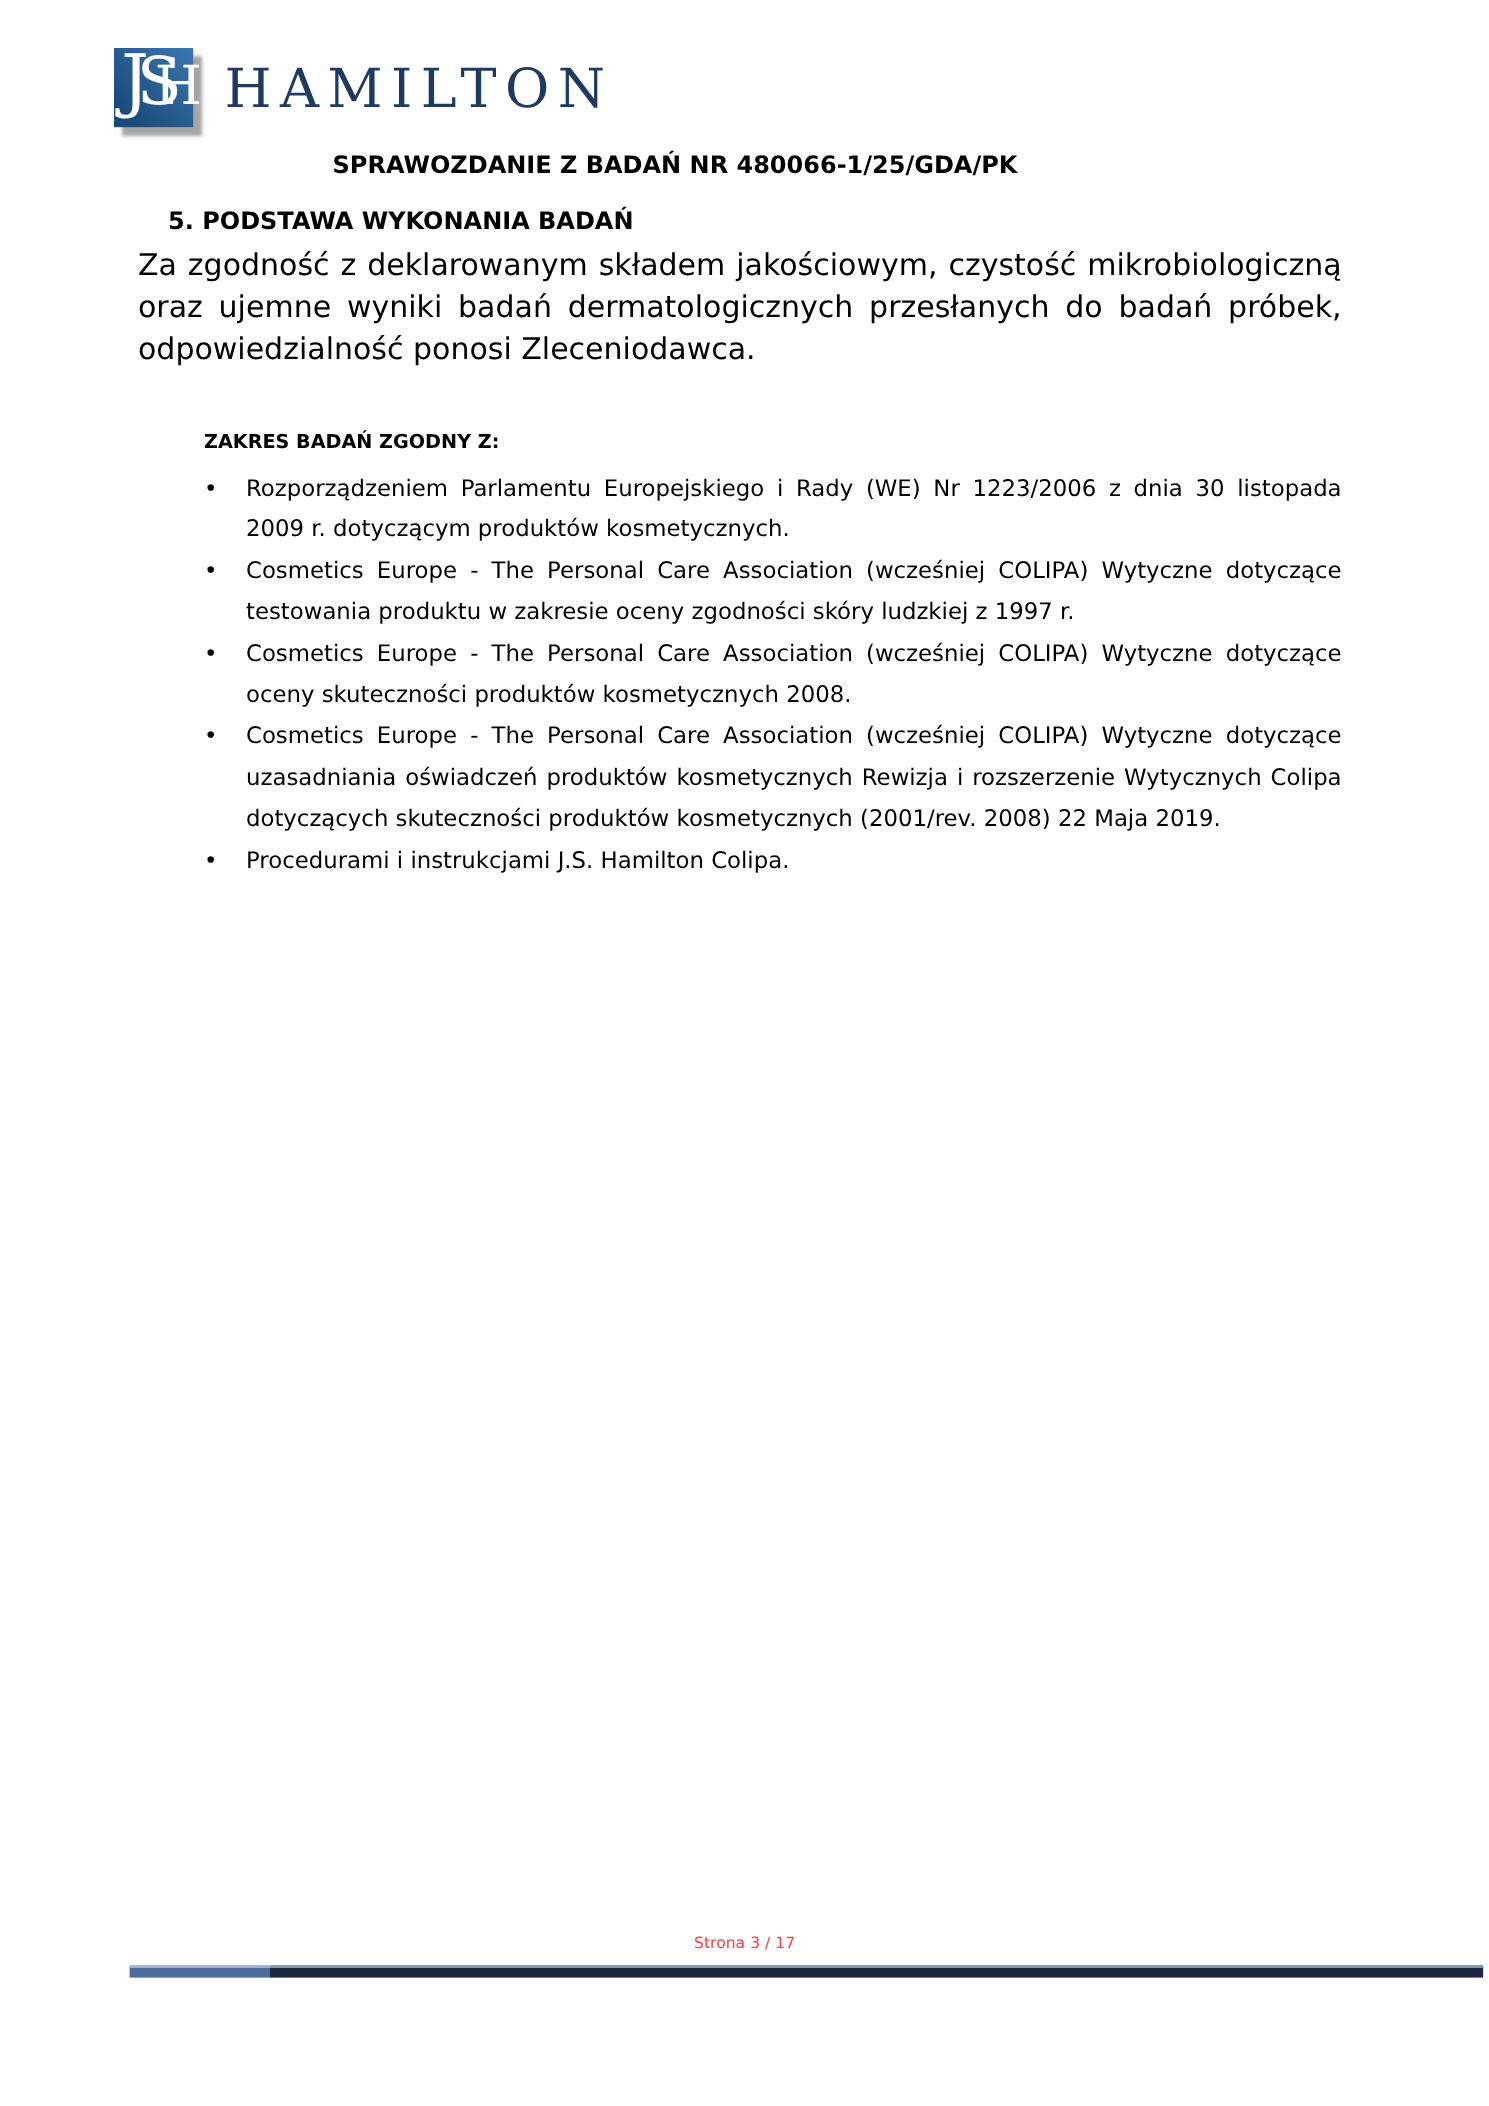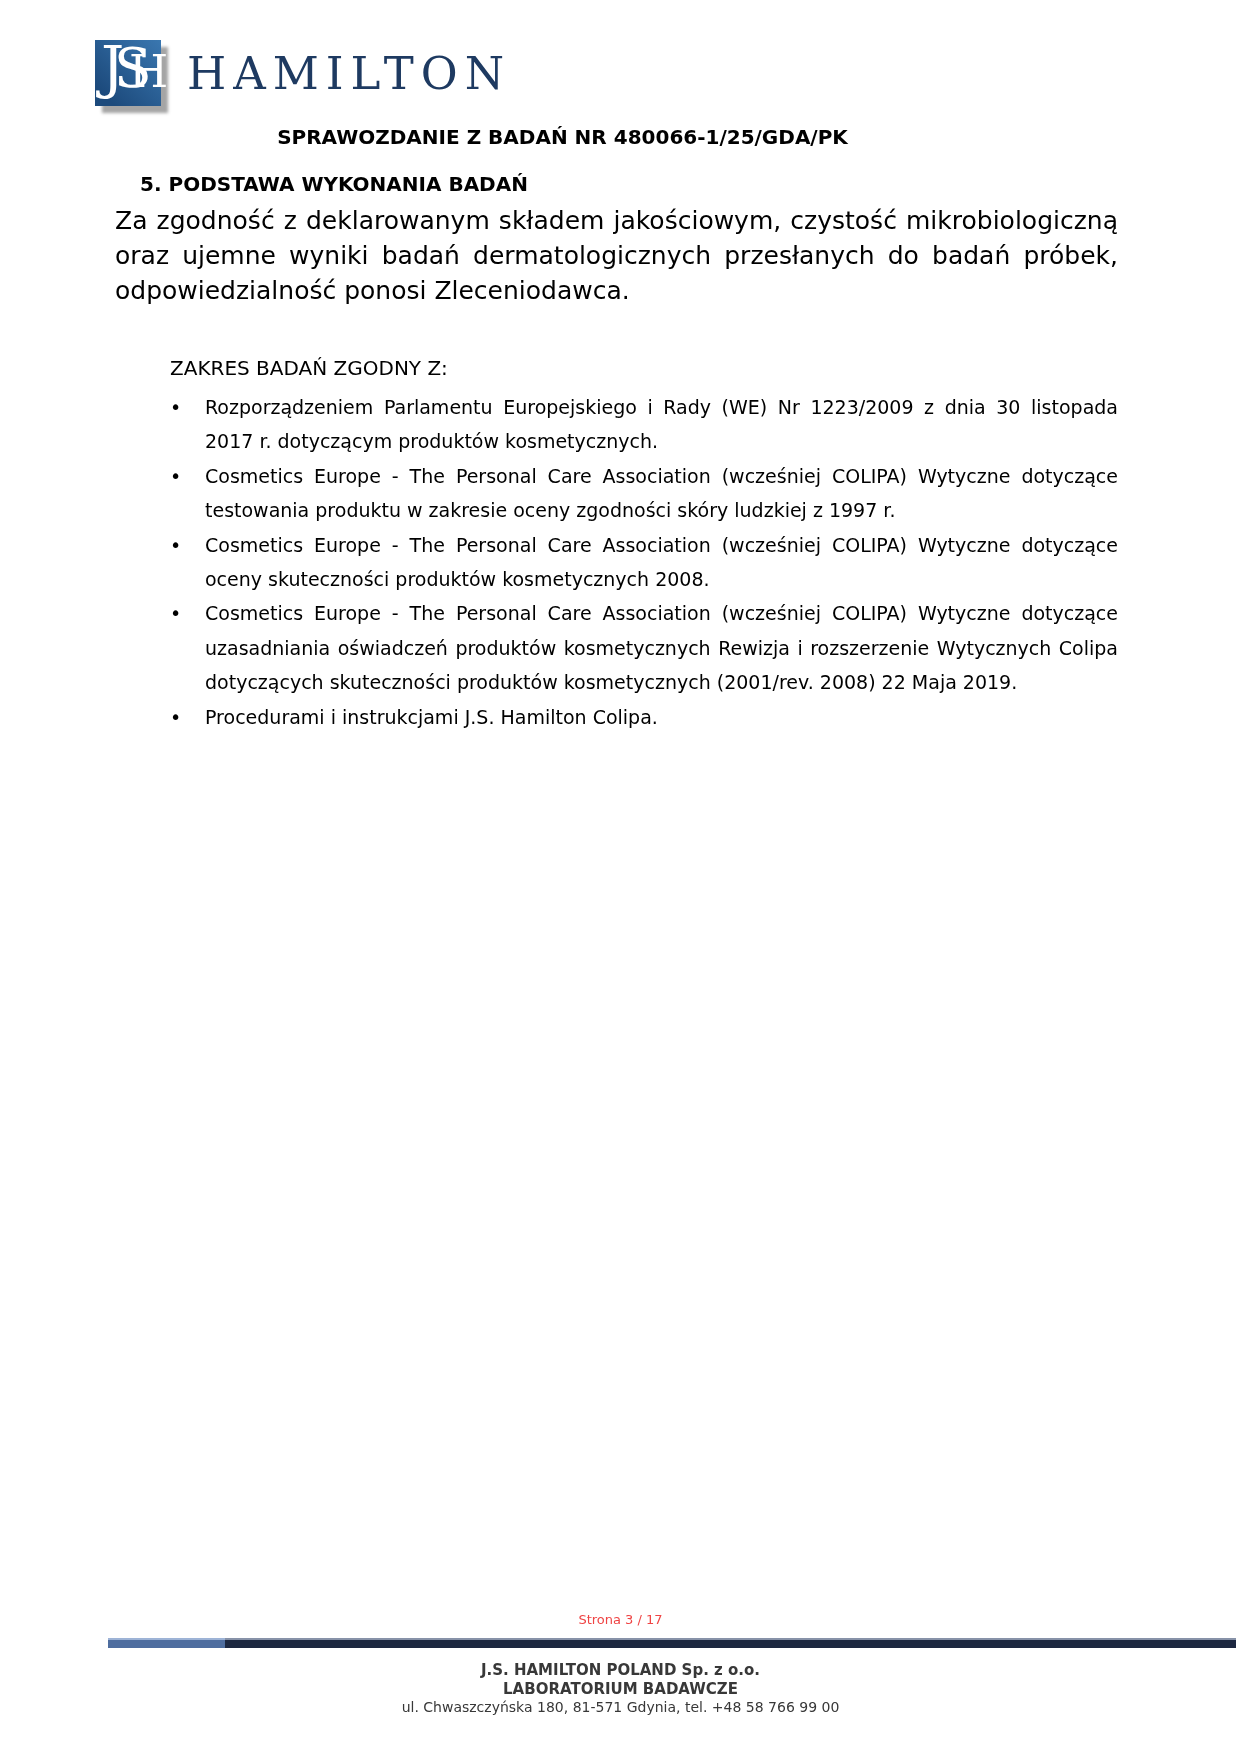--- a/index.html
+++ b/index.html
@@ -43,21 +43,21 @@
     margin:20px 0 0 25px;
     font-size:20px; font-weight:bold; line-height:28px;
   }
   .para {
     margin:5px 0 0 0;
     font-size:25px; line-height:35px;
     text-align:justify;
   }
   .h-scope {
     margin:46px 0 0 55px;
-    font-size:20px; font-weight:normal; line-height:28px;
+    font-size:16px; font-weight:bold; line-height:28px;
   }
   .scope-list { list-style:none; margin:8px 0 0 0; padding:0; }
   .scope-list li {
     position:relative; padding-left:90px;
     font-size:19px; line-height:34.4px; text-align:justify;
   }
   .bullet {
     position:absolute; left:55px; top:0;
     font-size:19px;
   }
@@ -106,21 +106,21 @@
     <h1 class="title">SPRAWOZDANIE Z BADAŃ NR 480066-1/25/GDA/PK</h1>
 
     <h2 class="h-sec">5. PODSTAWA WYKONANIA BADAŃ</h2>
     <p class="para">Za zgodność z deklarowanym składem jakościowym, czystość mikrobiologiczną oraz ujemne wyniki badań dermatologicznych przesłanych do badań próbek, odpowiedzialność ponosi Zleceniodawca.</p>
 
     <h2 class="h-scope">ZAKRES BADAŃ ZGODNY Z:</h2>
 
     <ul class="scope-list">
       <li>
         <span class="bullet">•</span>
-        <span class="li-text">Rozporządzeniem Parlamentu Europejskiego i Rady (WE) Nr 1223/2009 z dnia 30 listopada 2017 r. dotyczącym produktów kosmetycznych.</span>
+        <span class="li-text">Rozporządzeniem Parlamentu Europejskiego i Rady (WE) Nr 1223/2006 z dnia 30 listopada 2009 r. dotyczącym produktów kosmetycznych.</span>
       </li>
       <li>
         <span class="bullet">•</span>
         <span class="li-text">Cosmetics Europe - The Personal Care Association (wcześniej COLIPA) Wytyczne dotyczące testowania produktu w zakresie oceny zgodności skóry ludzkiej z 1997 r.</span>
       </li>
       <li>
         <span class="bullet">•</span>
         <span class="li-text">Cosmetics Europe - The Personal Care Association (wcześniej COLIPA) Wytyczne dotyczące oceny skuteczności produktów kosmetycznych 2008.</span>
       </li>
       <li>
@@ -134,19 +134,14 @@
     </ul>
   </div>
 
   <div class="page-indicator">Strona 3 / 17</div>
 
   <div class="footer-bar">
     <div class="bar-light"></div>
     <div class="bar-dark"></div>
   </div>
 
-  <div class="footer-text">
-    <div class="footer-company">J.S. HAMILTON POLAND Sp. z o.o.</div>
-    <div class="footer-lab">LABORATORIUM BADAWCZE</div>
-    <div class="footer-address">ul. Chwaszczyńska 180, 81-571 Gdynia, tel. +48 58 766 99 00</div>
-  </div>
 
 </div>
 
 </body></html>

